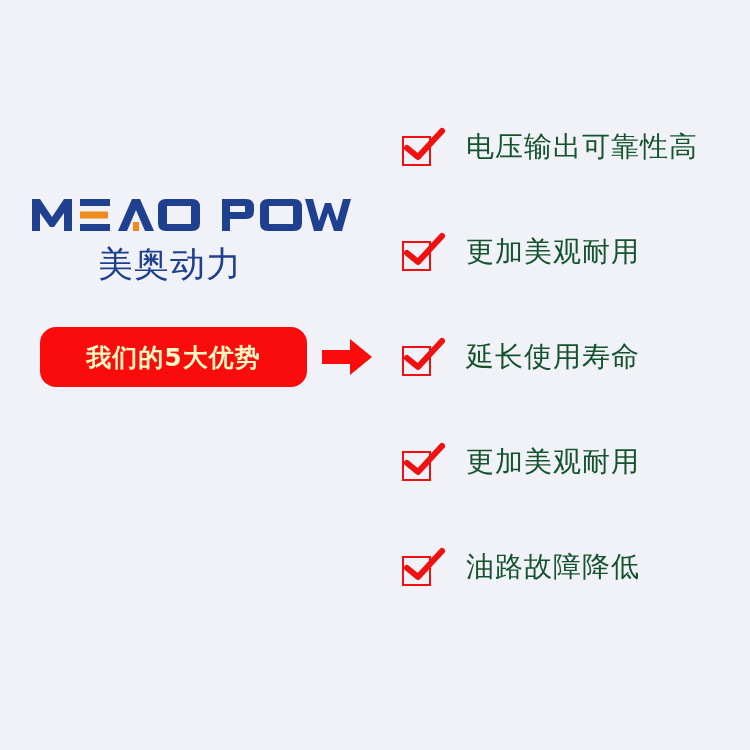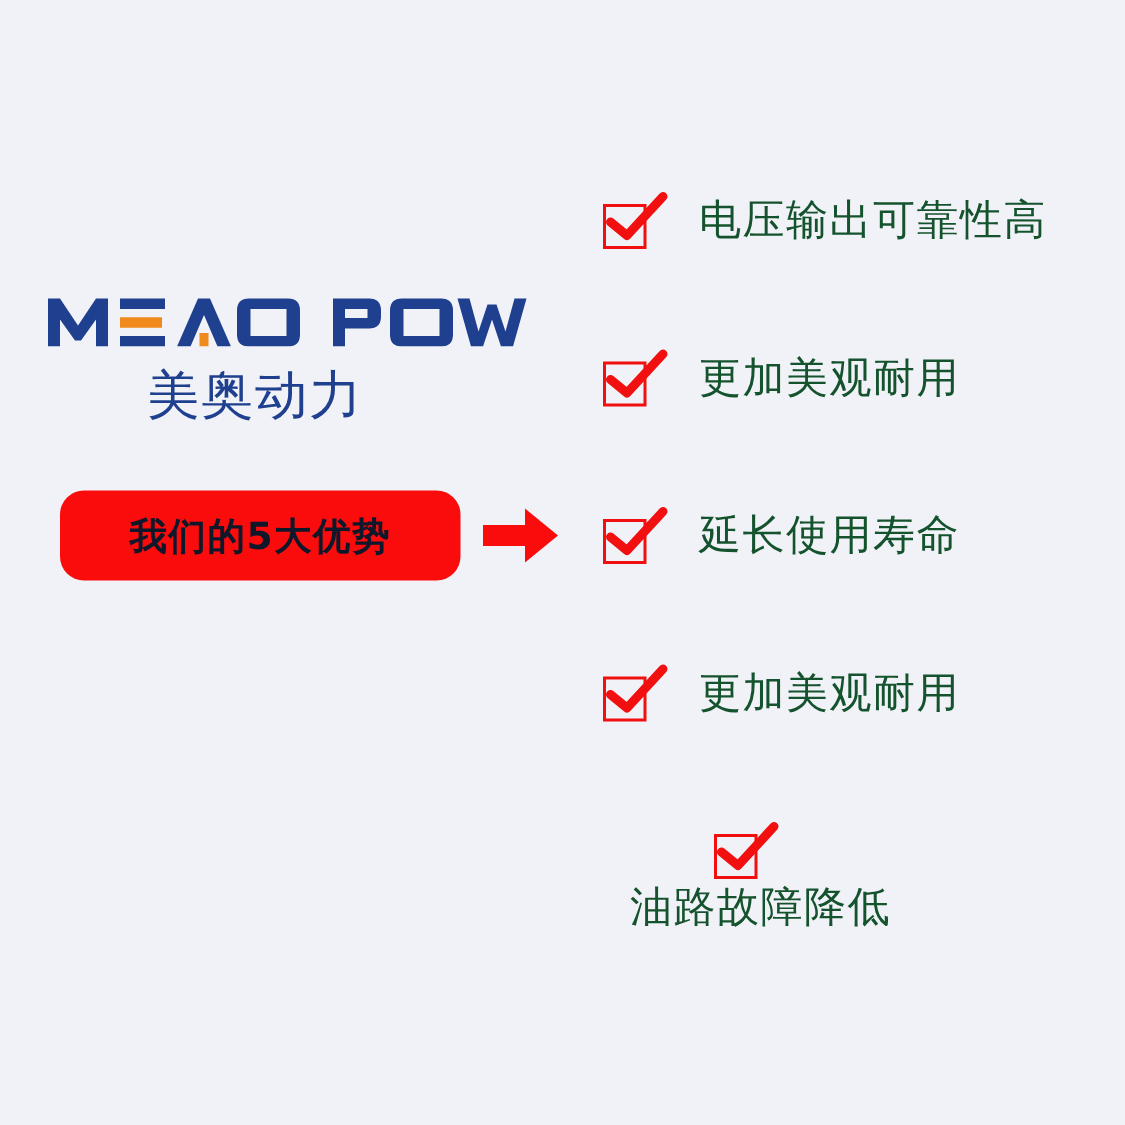--- a/index.html
+++ b/index.html
@@ -11,21 +11,21 @@
       position: absolute; left: 32px; top: 197px; width: 325px; height: 34px;
     }
     .logo-cn {
       position: absolute; left: 98px; top: 242px;
       font-size: 35px; color: #1f3f8f; letter-spacing: 1px; line-height: 44px; text-align: right;
     }
     .pill {
       position: absolute; left: 40px; top: 327px; width: 267px; height: 60px;
       background: #fb0c0c; border-radius: 16px;
       display: flex; align-items: center; justify-content: center;
-      color: #0f172a; font-size: 25px; font-weight: bold; letter-spacing: 1px;
+      color: #fef9c3; font-size: 25px; font-weight: bold; letter-spacing: 1px;
     }
     .arrow { position: absolute; left: 322px; top: 337px; width: 52px; height: 40px; }
     .feature {
       position: absolute; left: 401px; display: flex; align-items: center;
     }
     .feature .check { width: 46px; height: 40px; }
     .feature .label {
       margin-left: 19px; font-size: 28px; color: #14532d; letter-spacing: 1px;
       line-height: 36px;
     }
@@ -95,19 +95,19 @@
 </div>
 
 <div class="feature" style="top:442px;text-align:right;">
   <svg class="check" viewBox="0 0 46 40" xmlns="http://www.w3.org/2000/svg">
     <rect x="2" y="10" width="27" height="28" fill="none" stroke="#f20f0f" stroke-width="2"></rect>
     <path d="M6 21 L17 30 L41 4" fill="none" stroke="#f20f0f" stroke-width="6" stroke-linecap="round" stroke-linejoin="round"></path>
   </svg>
   <span class="label">更加美观耐用</span>
 </div>
 
-<div class="feature" style="top:547px;flex-direction:column;">
+<div class="feature" style="top:547px;">
   <svg class="check" viewBox="0 0 46 40" xmlns="http://www.w3.org/2000/svg">
     <rect x="2" y="10" width="27" height="28" fill="none" stroke="#f20f0f" stroke-width="2"></rect>
     <path d="M6 21 L17 30 L41 4" fill="none" stroke="#f20f0f" stroke-width="6" stroke-linecap="round" stroke-linejoin="round"></path>
   </svg>
   <span class="label">油路故障降低</span>
 </div>
 
 </body></html>

